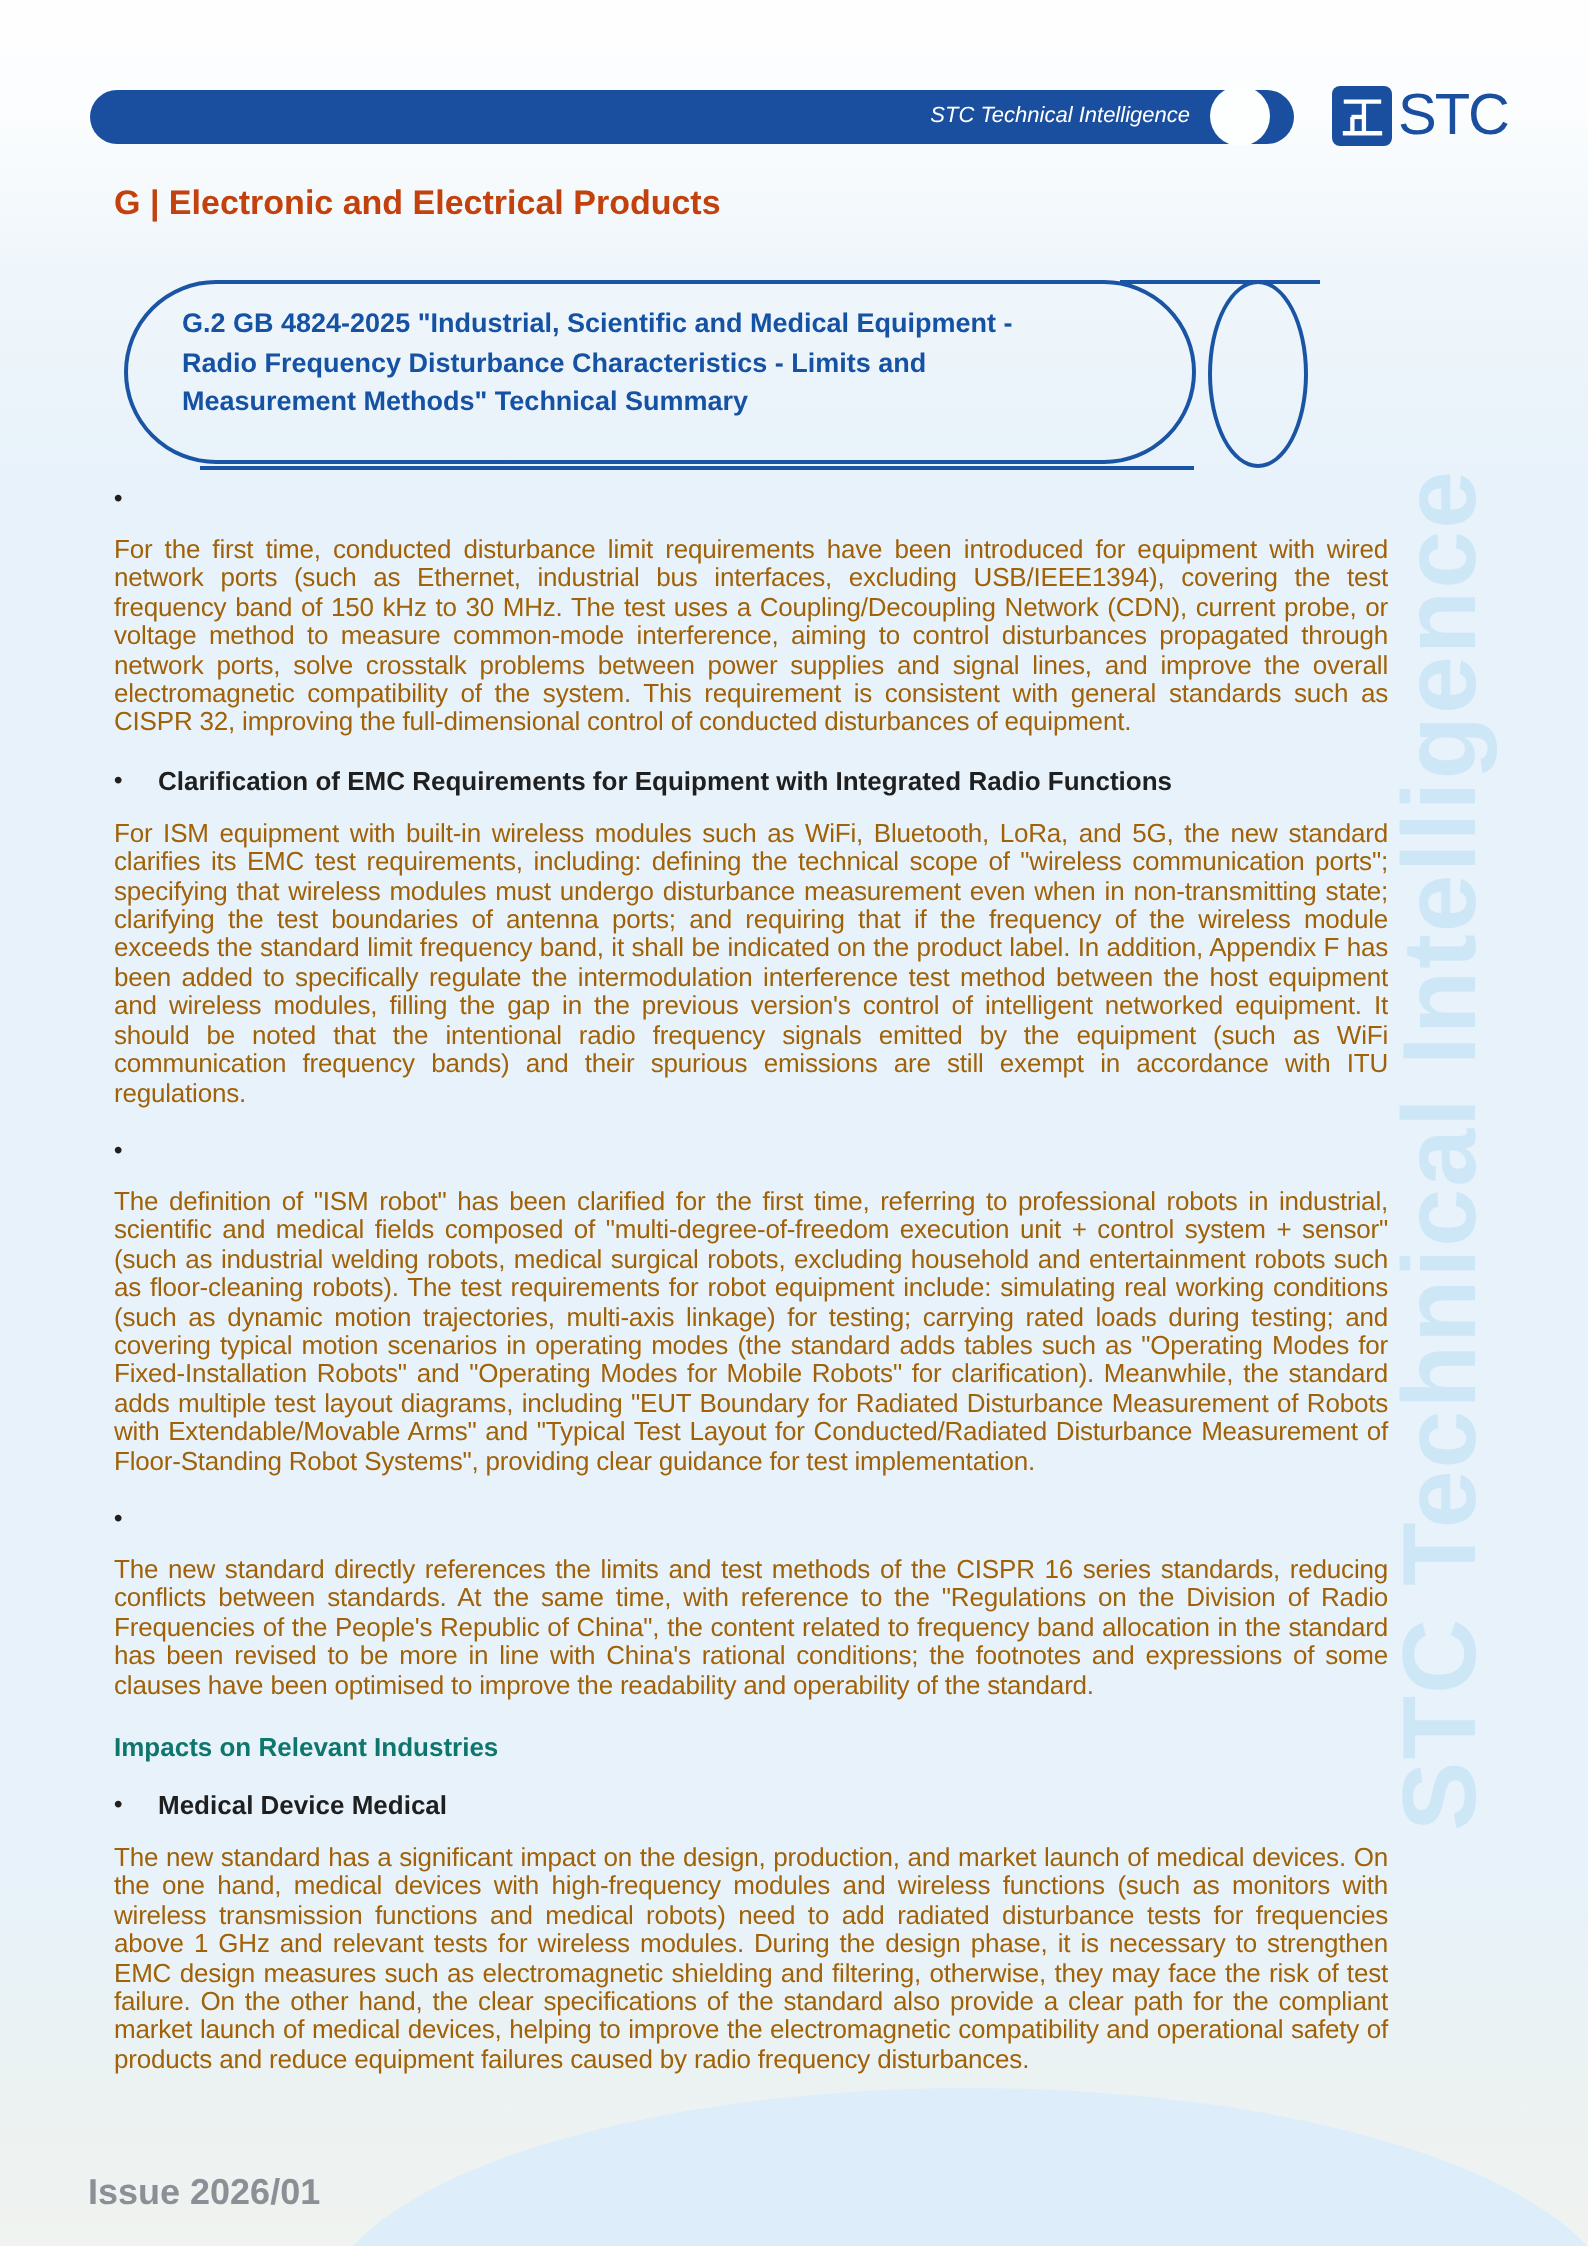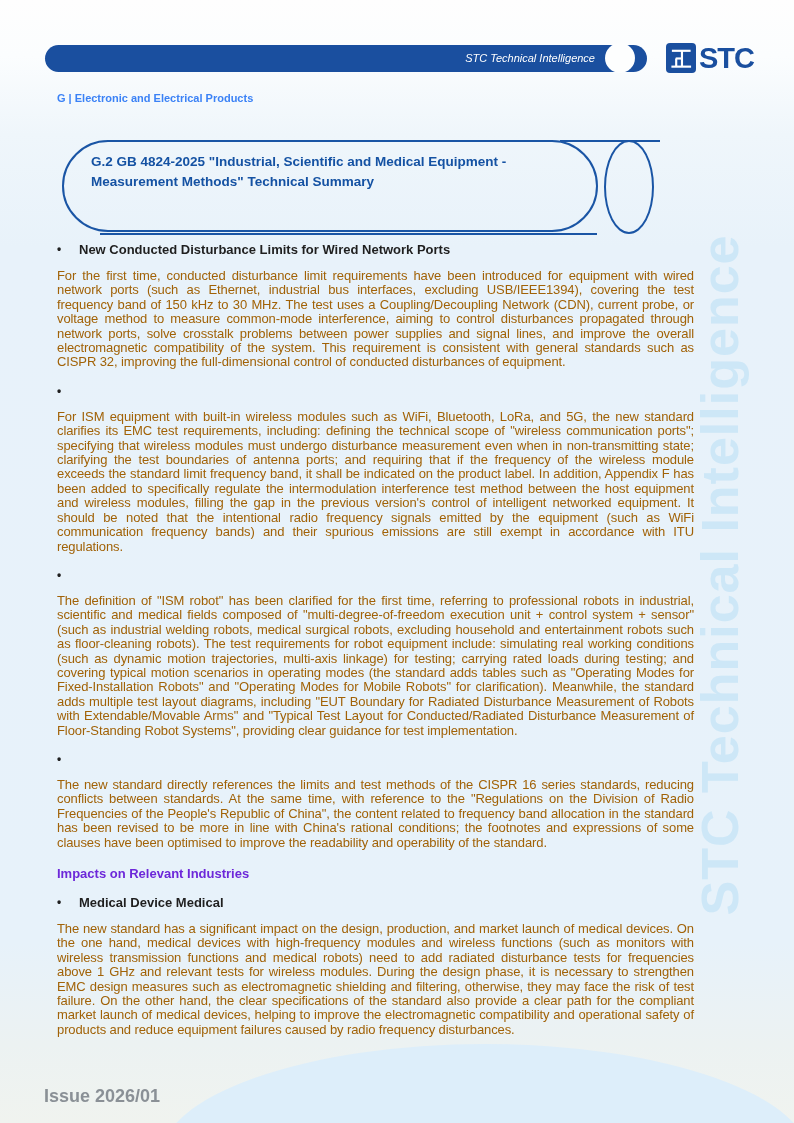--- a/index.html
+++ b/index.html
@@ -36,25 +36,25 @@
     background:#fdfefe; border-radius:50%; z-index:3;
   }
   .logo {
     position:absolute; left:666px; top:43px; display:flex; align-items:center; gap:3px; z-index:2;
   }
   .logo-box {
     width:30px; height:30px; background:#1a4f9f; border-radius:4px;
     display:flex; align-items:center; justify-content:center;
   }
   .logo-text {
-    font-size:29px; font-weight:700; color:#1a4f9f; letter-spacing:-1px; line-height:30px;
+    font-size:29px; font-weight:400; color:#1a4f9f; letter-spacing:-1px; line-height:30px;
   }
   .page-heading {
     position:absolute; left:57px; top:92px;
-    font-size:11px; font-weight:bold; color:#3b82f6; z-index:2;
+    font-size:17px; font-weight:bold; color:#c2410c; z-index:2;
   }
   
   .title-box {
     position:absolute; left:62px; top:140px; width:536px; height:92px;
     border:2px solid #1a55a5; border-radius:46px;
     padding:10px 14px 0 27px; z-index:2;
   }
   .title-line { font-size:13.5px; font-weight:bold; color:#1552a3; line-height:19.5px; }
   .title-top-ext { position:absolute; left:560px; top:140px; width:100px; height:2px; background:#1a55a5; z-index:1; }
   .title-underline { position:absolute; left:100px; top:233px; width:497px; height:2px; background:#1a55a5; z-index:2; }
@@ -64,21 +64,21 @@
   }
   
   .content { position:absolute; left:57px; top:242px; width:637px; z-index:2; }
   .bullet-h { display:flex; margin:14px 0 12px 0; font-size:13px; font-weight:bold; color:#1f1f1f; }
   .bullet-h:first-child { margin-top:0; }
   .bullet-glyph { width:22px; font-size:12px; color:#1f1f1f; flex:none; }
   .para {
     font-size:13px; line-height:14.4px; color:#a16207;
     text-align:justify; letter-spacing:-0.1px;
   }
-  .sub-h { margin:16px 0 13px 0; font-size:13px; font-weight:bold; color:#6d28d9; }
+  .sub-h { margin:16px 0 13px 0; font-size:13px; font-weight:bold; color:#0f766e; }
   
   .footer-issue {
     position:absolute; left:44px; top:1086px;
     font-size:18px; font-weight:bold; color:#8a9096; z-index:2;
   }
   .footer-page {
     position:absolute; right:37px; top:1128px;
     font-size:13px; color:#7d858c; z-index:2;
   }
 </style>
@@ -105,35 +105,36 @@
     </svg>
   </span>
   <span class="logo-text">STC</span>
 </div>
 
 <div class="page-heading">G | Electronic and Electrical Products</div>
 
 <div class="title-top-ext"></div>
 <div class="title-box">
   <div class="title-line">G.2 GB 4824-2025 "Industrial, Scientific and Medical Equipment -</div>
+  <div class="title-line">Radio Frequency Disturbance Characteristics - Limits and</div>
   <div class="title-line">Measurement Methods" Technical Summary</div>
 </div>
 <div class="title-underline"></div>
 <div class="title-ellipse"></div>
 
 <div class="content">
 
   <div class="bullet-h">
     <span class="bullet-glyph">•</span>
-    <span>New Conducted Disturbance Limits for Wired Network Ports</span>
   </div>
   <p class="para">For the first time, conducted disturbance limit requirements have been introduced for equipment with wired network ports (such as Ethernet, industrial bus interfaces, excluding USB/IEEE1394), covering the test frequency band of 150 kHz to 30 MHz. The test uses a Coupling/Decoupling Network (CDN), current probe, or voltage method to measure common-mode interference, aiming to control disturbances propagated through network ports, solve crosstalk problems between power supplies and signal lines, and improve the overall electromagnetic compatibility of the system. This requirement is consistent with general standards such as CISPR 32, improving the full-dimensional control of conducted disturbances of equipment.</p>
 
   <div class="bullet-h">
     <span class="bullet-glyph">•</span>
+    <span>Clarification of EMC Requirements for Equipment with Integrated Radio Functions</span>
   </div>
   <p class="para">For ISM equipment with built-in wireless modules such as WiFi, Bluetooth, LoRa, and 5G, the new standard clarifies its EMC test requirements, including: defining the technical scope of "wireless communication ports"; specifying that wireless modules must undergo disturbance measurement even when in non-transmitting state; clarifying the test boundaries of antenna ports; and requiring that if the frequency of the wireless module exceeds the standard limit frequency band, it shall be indicated on the product label. In addition, Appendix F has been added to specifically regulate the intermodulation interference test method between the host equipment and wireless modules, filling the gap in the previous version's control of intelligent networked equipment. It should be noted that the intentional radio frequency signals emitted by the equipment (such as WiFi communication frequency bands) and their spurious emissions are still exempt in accordance with ITU regulations.</p>
 
   <div class="bullet-h">
     <span class="bullet-glyph">•</span>
   </div>
   <p class="para">The definition of "ISM robot" has been clarified for the first time, referring to professional robots in industrial, scientific and medical fields composed of "multi-degree-of-freedom execution unit + control system + sensor" (such as industrial welding robots, medical surgical robots, excluding household and entertainment robots such as floor-cleaning robots). The test requirements for robot equipment include: simulating real working conditions (such as dynamic motion trajectories, multi-axis linkage) for testing; carrying rated loads during testing; and covering typical motion scenarios in operating modes (the standard adds tables such as "Operating Modes for Fixed-Installation Robots" and "Operating Modes for Mobile Robots" for clarification). Meanwhile, the standard adds multiple test layout diagrams, including "EUT Boundary for Radiated Disturbance Measurement of Robots with Extendable/Movable Arms" and "Typical Test Layout for Conducted/Radiated Disturbance Measurement of Floor-Standing Robot Systems", providing clear guidance for test implementation.</p>
 
   <div class="bullet-h">
     <span class="bullet-glyph">•</span>

